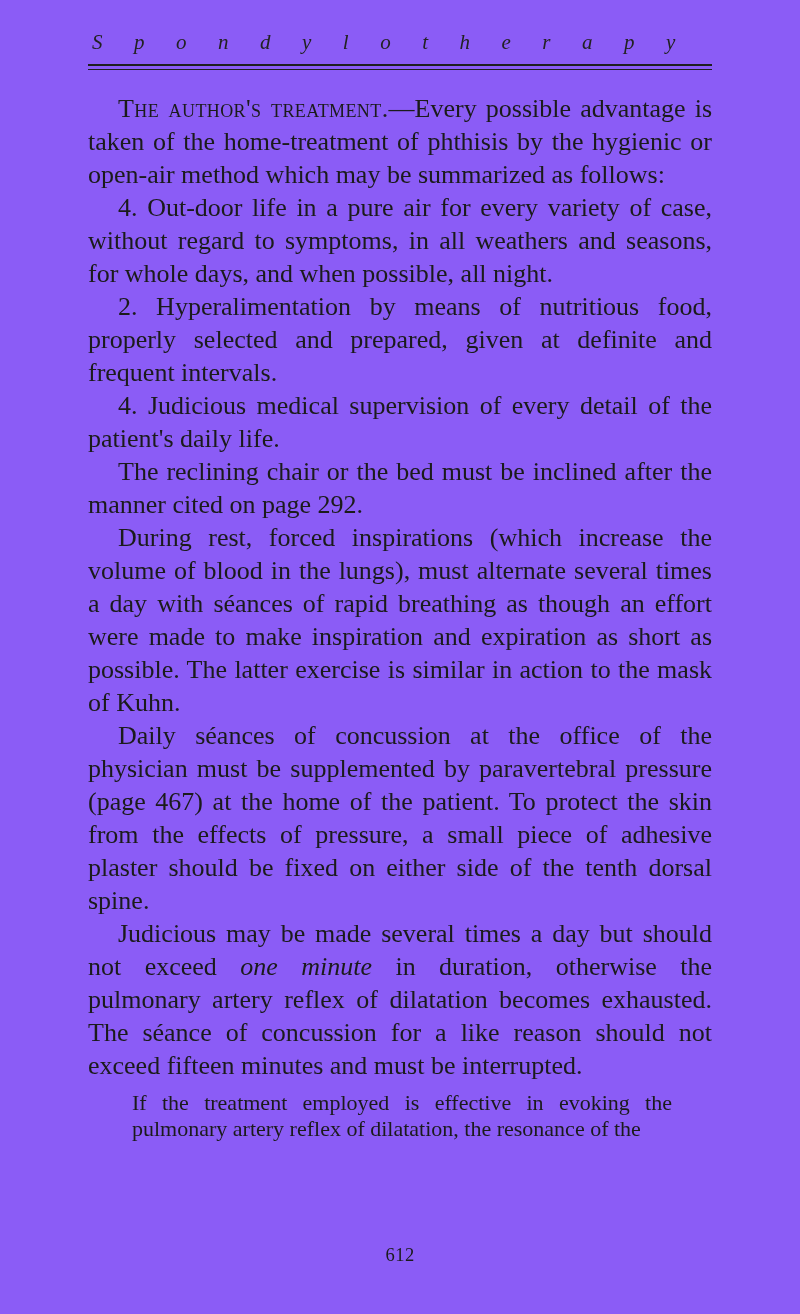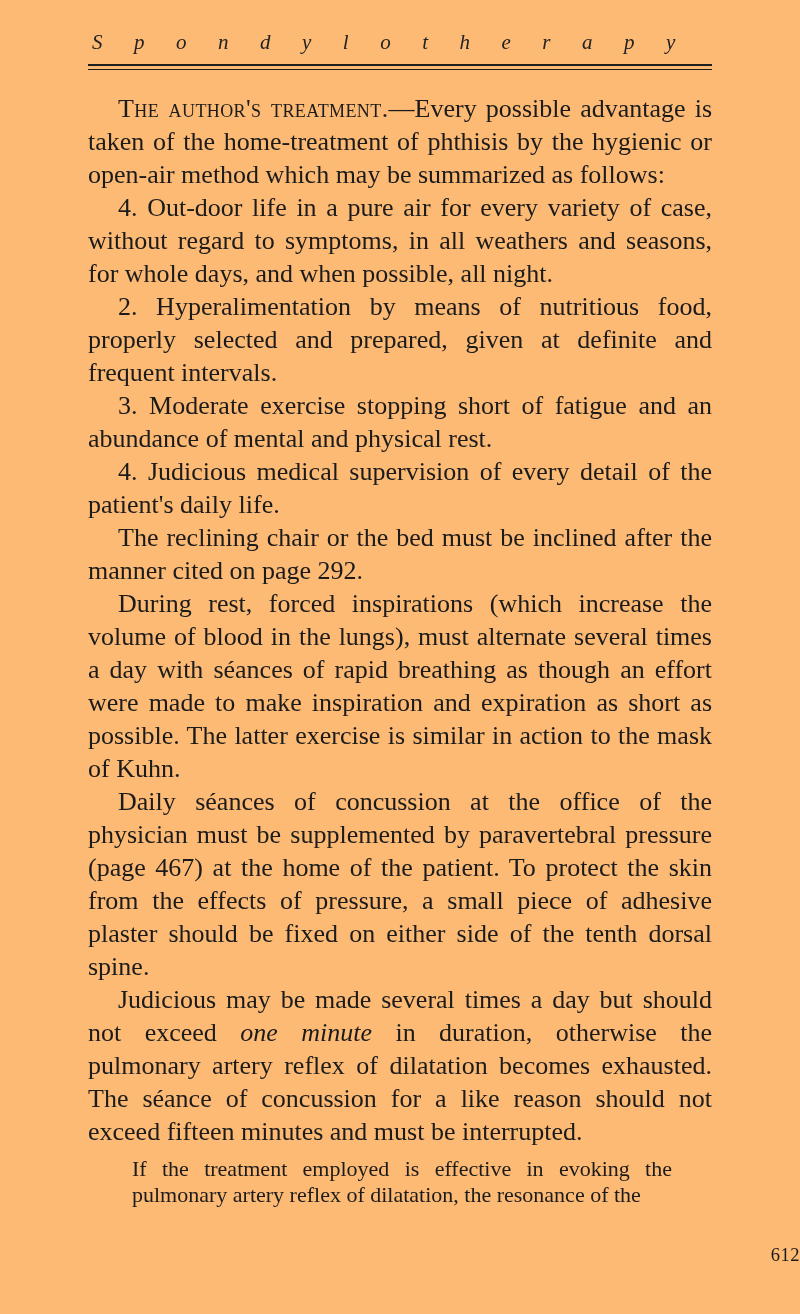--- a/index.html
+++ b/index.html
@@ -6,21 +6,21 @@
     margin: 0;
     padding: 0;
     background: #fbfaf6;
   }
   .page {
     position: relative;
     width: 800px;
     height: 1314px;
     box-sizing: border-box;
     padding: 30px 88px 0 88px;
-    background: #fdba74;
+    background: #8b5cf6;
     font-family: "Liberation Serif", "DejaVu Serif", serif;
     color: #1b1b1b;
     overflow: hidden;
   }
   .running-head {
     font-style: italic;
     font-size: 21px;
     letter-spacing: 1.5em;
     white-space: nowrap;
     padding-left: 4px;
@@ -54,21 +54,21 @@
     font-size: 22px;
     line-height: 26px;
     text-align: justify;
     text-indent: 0;
   }
   .page-number {
     position: absolute;
     left: 0;
     right: 0;
     bottom: 48px;
-    text-align: right;
+    text-align: center;
     font-size: 18.5px;
     letter-spacing: 0.5px;
     color: #1b1b1b;
   }
 </style>
 </head>
 <body>
 
 <div class="page">
 
@@ -77,21 +77,20 @@
   <div class="double-rule"></div>
 
   <main class="text-block">
 
     <p class="para"><span class="sc">The author's treatment.</span><span>—Every possible advantage is taken of the home-treatment of phthisis by the hygienic or open-air method which may be summarized as follows:</span></p>
 
     <p class="para">4. Out-door life in a pure air for every variety of case, without regard to symptoms, in all weathers and seasons, for whole days, and when possible, all night.</p>
 
     <p class="para">2. Hyperalimentation by means of nutritious food, properly selected and prepared, given at definite and frequent intervals.</p>
 
-    <p class="para">3. Moderate exercise stopping short of fatigue and an abundance of mental and physical rest.</p>
 
     <p class="para">4. Judicious medical supervision of every detail of the patient's daily life.</p>
 
     <p class="para">The reclining chair or the bed must be inclined after the manner cited on page 292.</p>
 
     <p class="para">During rest, forced inspirations (which increase the volume of blood in the lungs), must alternate several times a day with séances of rapid breathing as though an effort were made to make inspiration and expiration as short as possible. The latter exercise is similar in action to the mask of Kuhn.</p>
 
     <p class="para">Daily séances of concussion at the office of the physician must be supplemented by paravertebral pressure (page 467) at the home of the patient. To protect the skin from the effects of pressure, a small piece of adhesive plaster should be fixed on either side of the tenth dorsal spine.</p>
 
     <p class="para"><span>Judicious may be made several times a day but should not exceed </span><em>one minute</em><span> in duration, otherwise the pulmonary artery reflex of dilatation becomes exhausted. The séance of concussion for a like reason should not exceed fifteen minutes and must be interrupted.</span></p>

